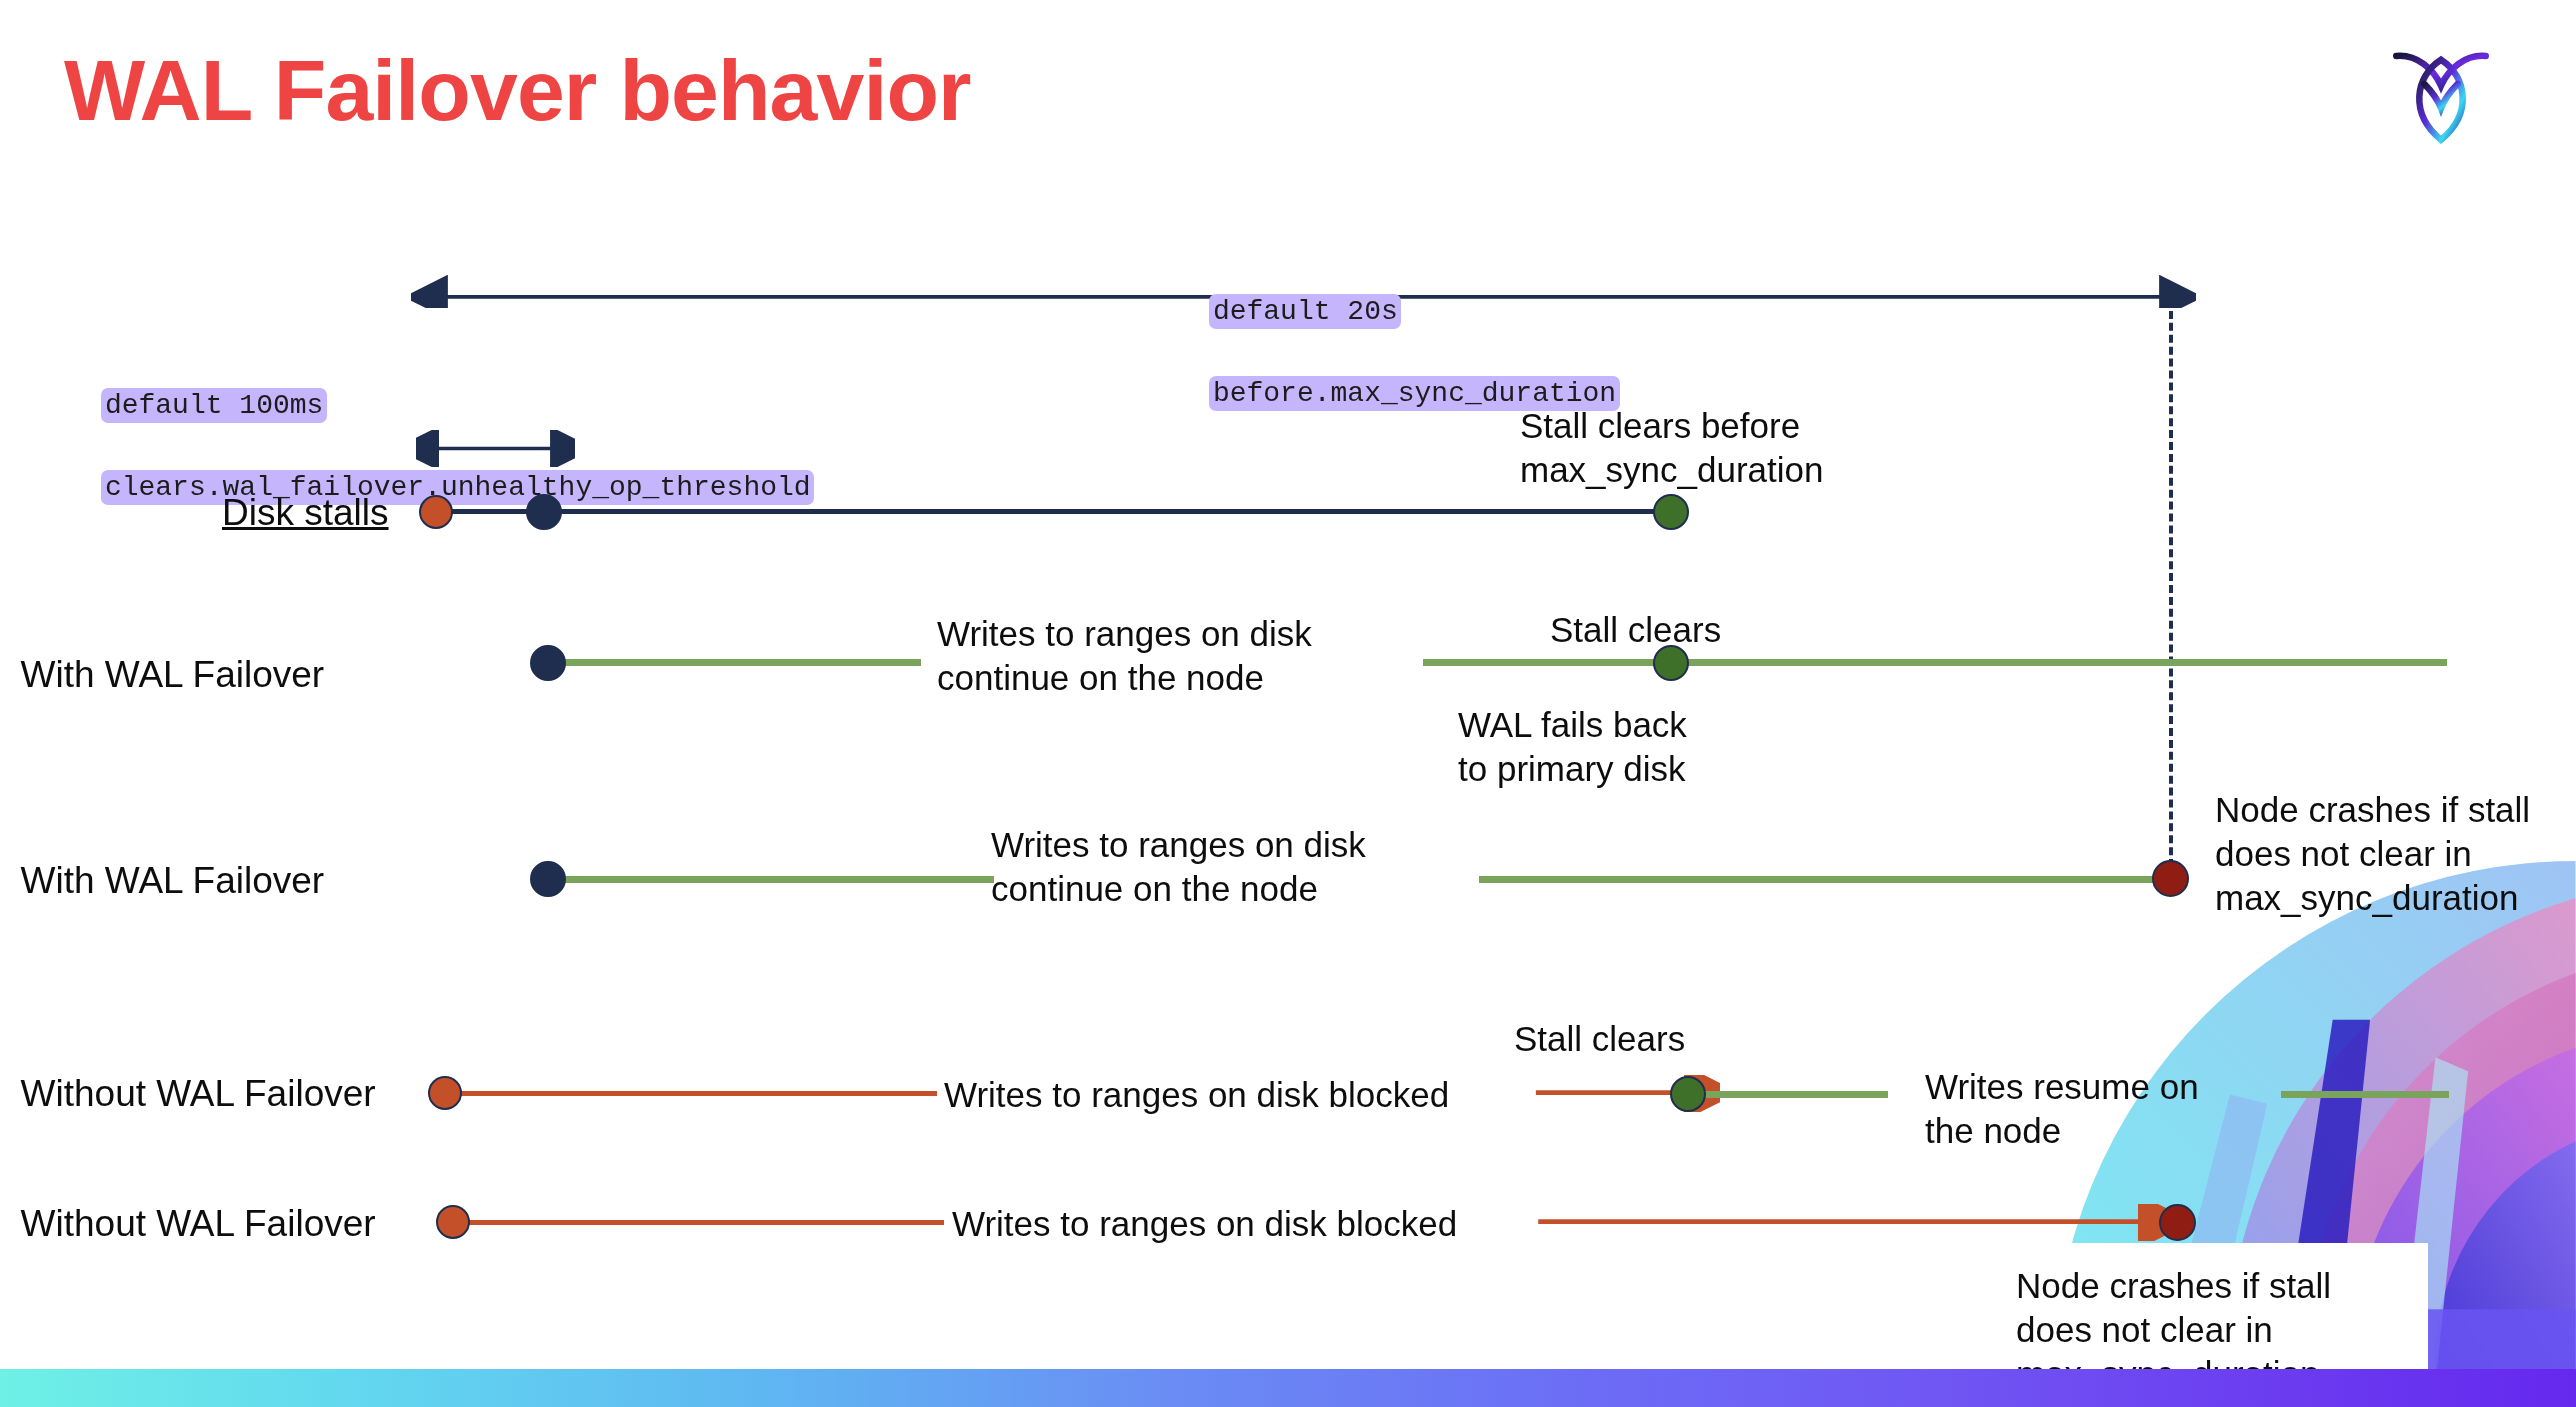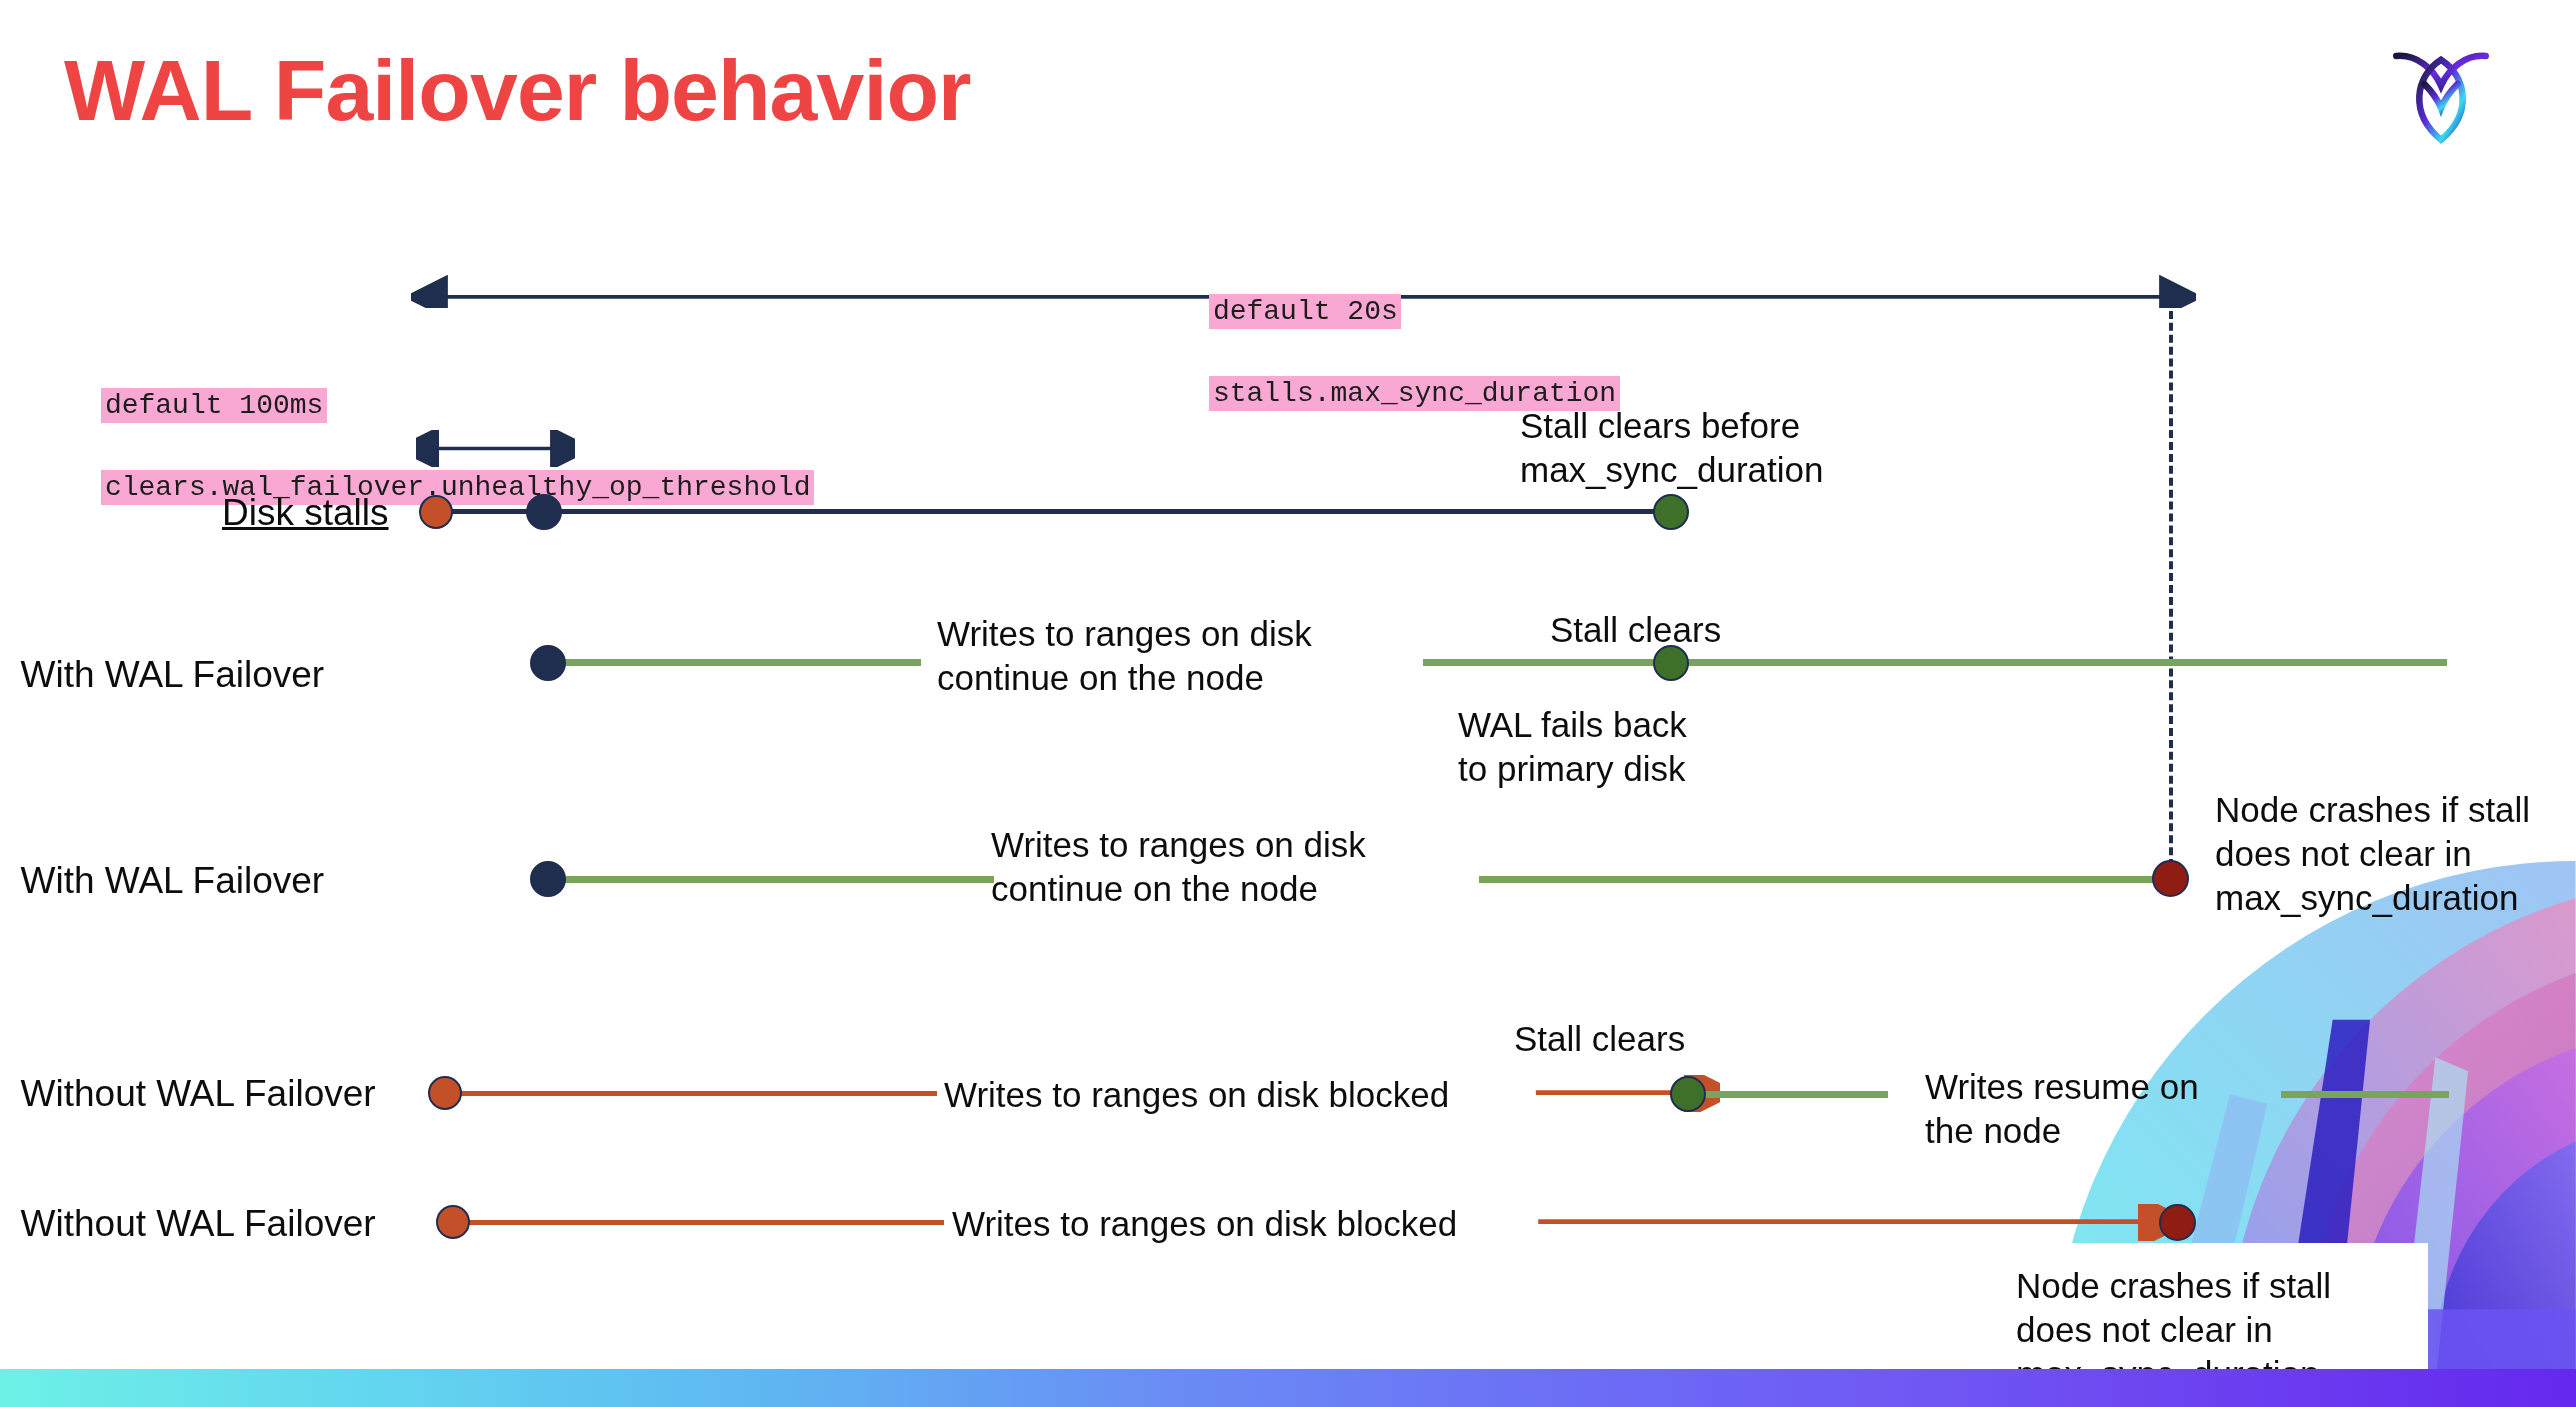--- a/index.html
+++ b/index.html
@@ -72,22 +72,23 @@
   
   .code {
     position: absolute;
     font-family: "Liberation Mono", monospace;
     font-size: 28px;
     line-height: 41px;
     color: #1c1c1c;
     white-space: pre;
   }
   .code span {
-    background: #f9a8d4;
+    background: #c4b5fd;
     padding: 1.9px 3.7px;
+    border-radius: 7px;
   }
 
   
   .note {
     position: absolute;
     font-size: 35px;
     line-height: 44px;
     color: #0d0d0d;
     white-space: pre-line;
   }
@@ -214,21 +215,21 @@
       </marker>
       <marker id="arrR" markerWidth="12" markerHeight="12" refX="2" refY="6" orient="auto">
         <path d="M0,0 L12,6 L0,12 Z" fill="#1f2d4e"></path>
       </marker>
     </defs>
     <line x1="22" y1="28" x2="1888" y2="28" stroke="#1f2d4e" stroke-width="4" marker-start="url(#arrL)" marker-end="url(#arrR)"></line>
   </svg>
 
   <div class="code" style="left:1142px; top:250px;">
     <span>default 20s</span><br>
-    <span>stalls.max_sync_duration</span>
+    <span>before.max_sync_duration</span>
   </div>
 
   <div class="vdash" style="left:2169px; top:299px; height:580px;"></div>
 
   <div class="code" style="left:34px; top:344px;">
     <span>default 100ms</span><br>
     <span>clears.wal_failover.unhealthy_op_threshold</span>
   </div>
 
   <svg style="position:absolute;left:416px;top:430px;" width="159" height="37" viewBox="0 0 170 40">

